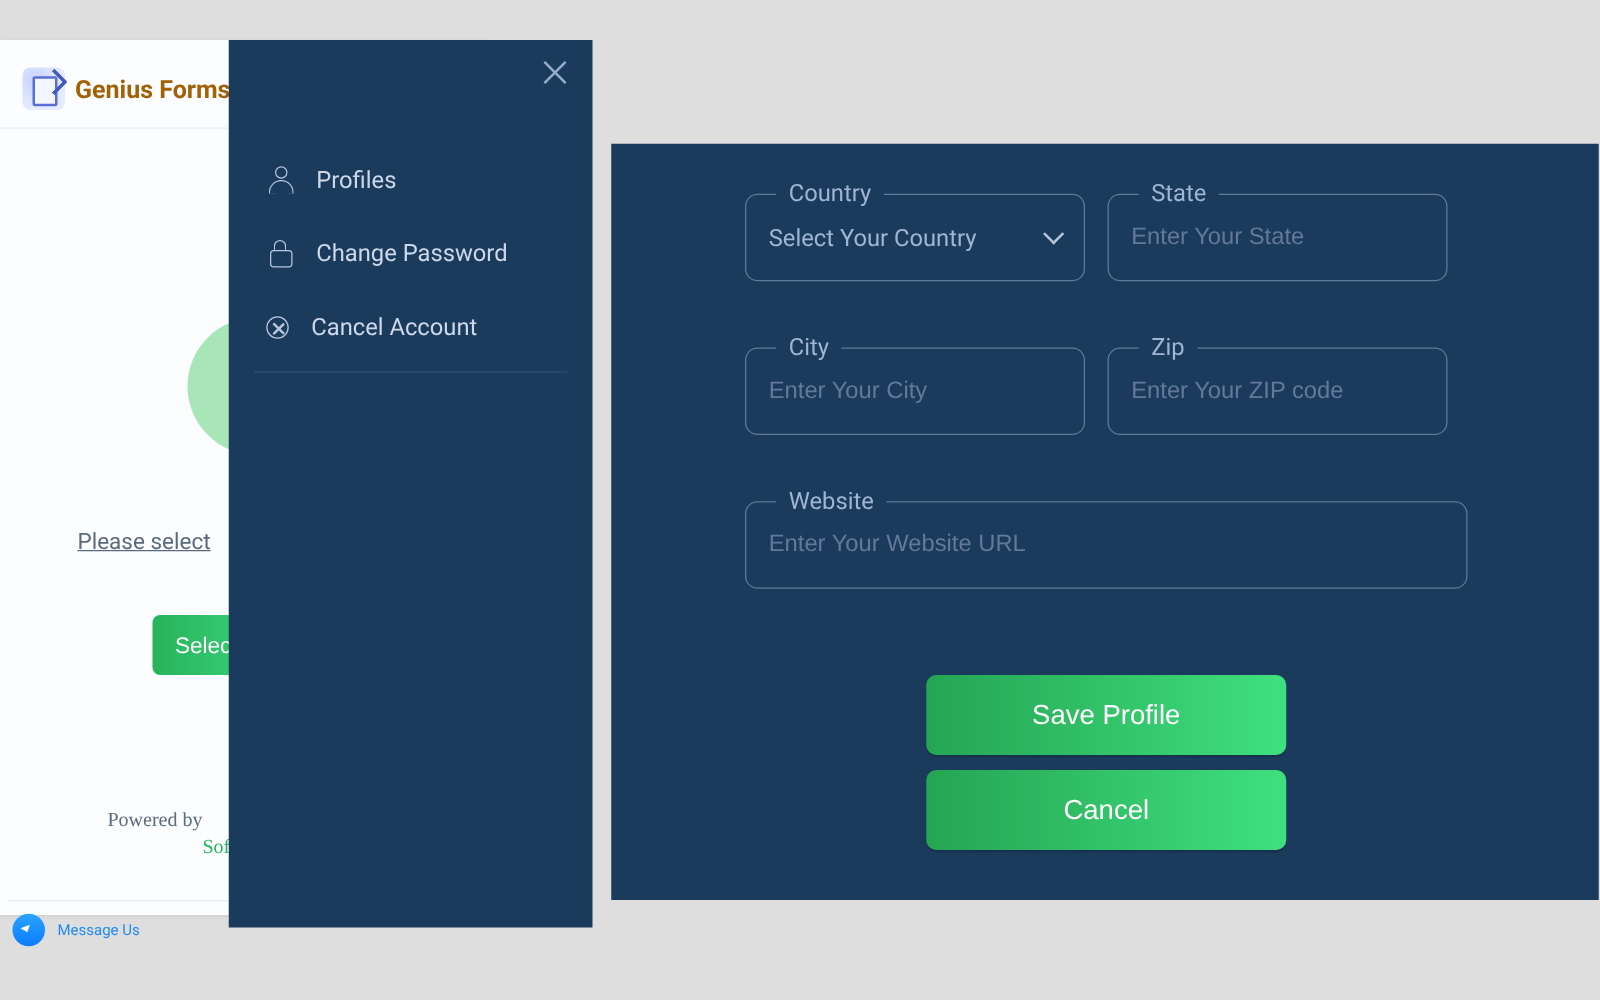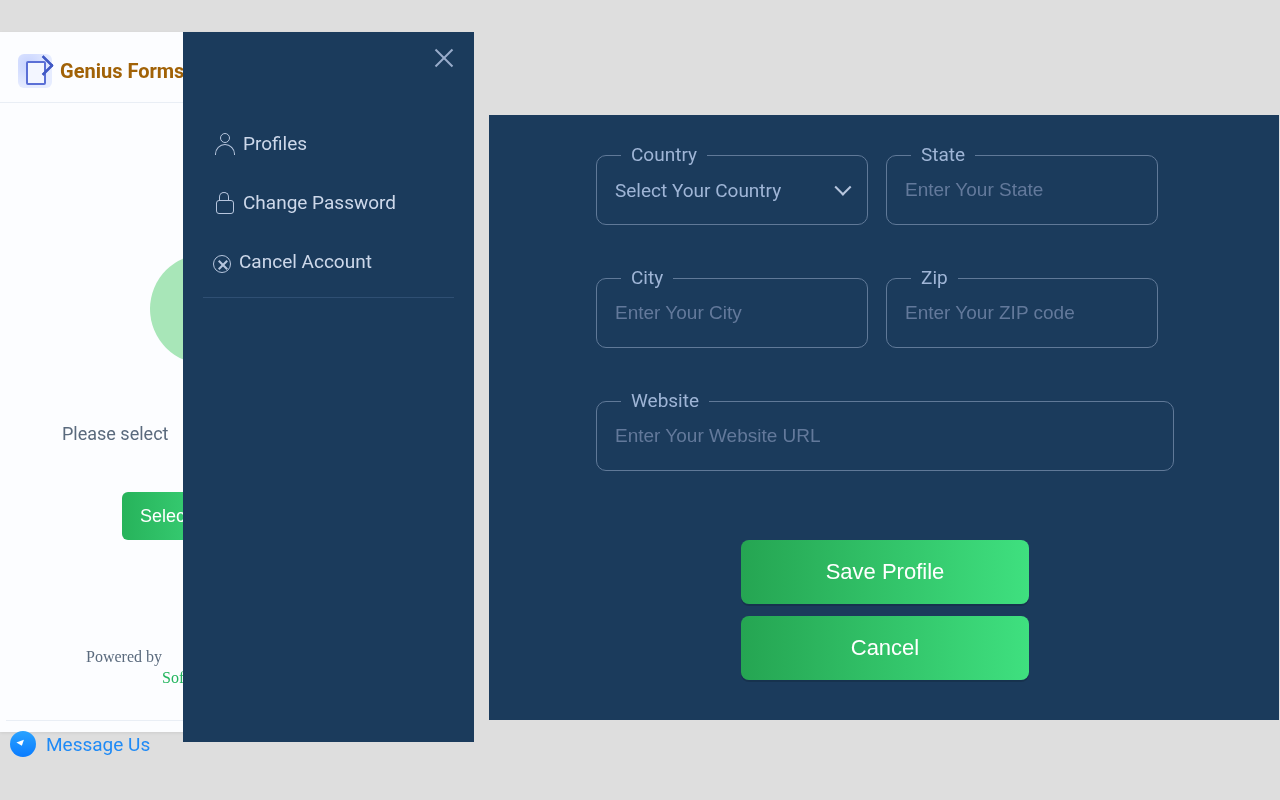--- a/index.html
+++ b/index.html
@@ -66,20 +66,21 @@
     height: 110px;
     background: #a8e6b8;
     border-radius: 50%;
   }
   .left-prompt {
     position: absolute;
     left: 62px;
     top: 391px;
     font-size: 18px;
     color: #5a6a7d;
+    text-decoration: underline;
   }
   .select-btn {
     position: absolute;
     left: 122px;
     top: 460px;
     height: 48px;
     padding: 0 24px 0 18px;
     background: linear-gradient(90deg, #27b35b 0%, #3bd378 100%);
     color: #fff;
     font-size: 18px;
@@ -114,21 +115,21 @@
   .messenger-icon::before {
     content: "";
     position: absolute;
     left: 7px; top: 10px;
     width: 0; height: 0;
     border-left: 4px solid transparent;
     border-right: 4px solid transparent;
     border-top: 5px solid #fff;
     transform: rotate(-20deg);
   }
-  .msg-text { color: #1f8af5; font-size: 19px; }
+  .msg-text { color: #1f8af5; font-size: 12px; }
 
   
   .drawer {
     position: absolute;
     left: 183px;
     top: 32px;
     width: 291px;
     height: 710px;
     background: #1b3b5c;
   }
@@ -148,22 +149,22 @@
   .drawer-close::before { transform: rotate(45deg); }
   .drawer-close::after  { transform: rotate(-45deg); }
 
   .drawer-list {
     position: absolute;
     left: 20px; right: 20px;
     top: 82px;
     list-style: none;
   }
   .drawer-item {
-    display: flex; align-items: flex-end;
-    gap: 8px;
+    display: flex; align-items: center;
+    gap: 18px;
     padding: 18px 10px;
     color: #cdd8ea;
     font-size: 19px;
     cursor: pointer;
   }
   .drawer-divider {
     height: 1px;
     background: #2f4f73;
     margin: 6px 0 4px 0;
   }

